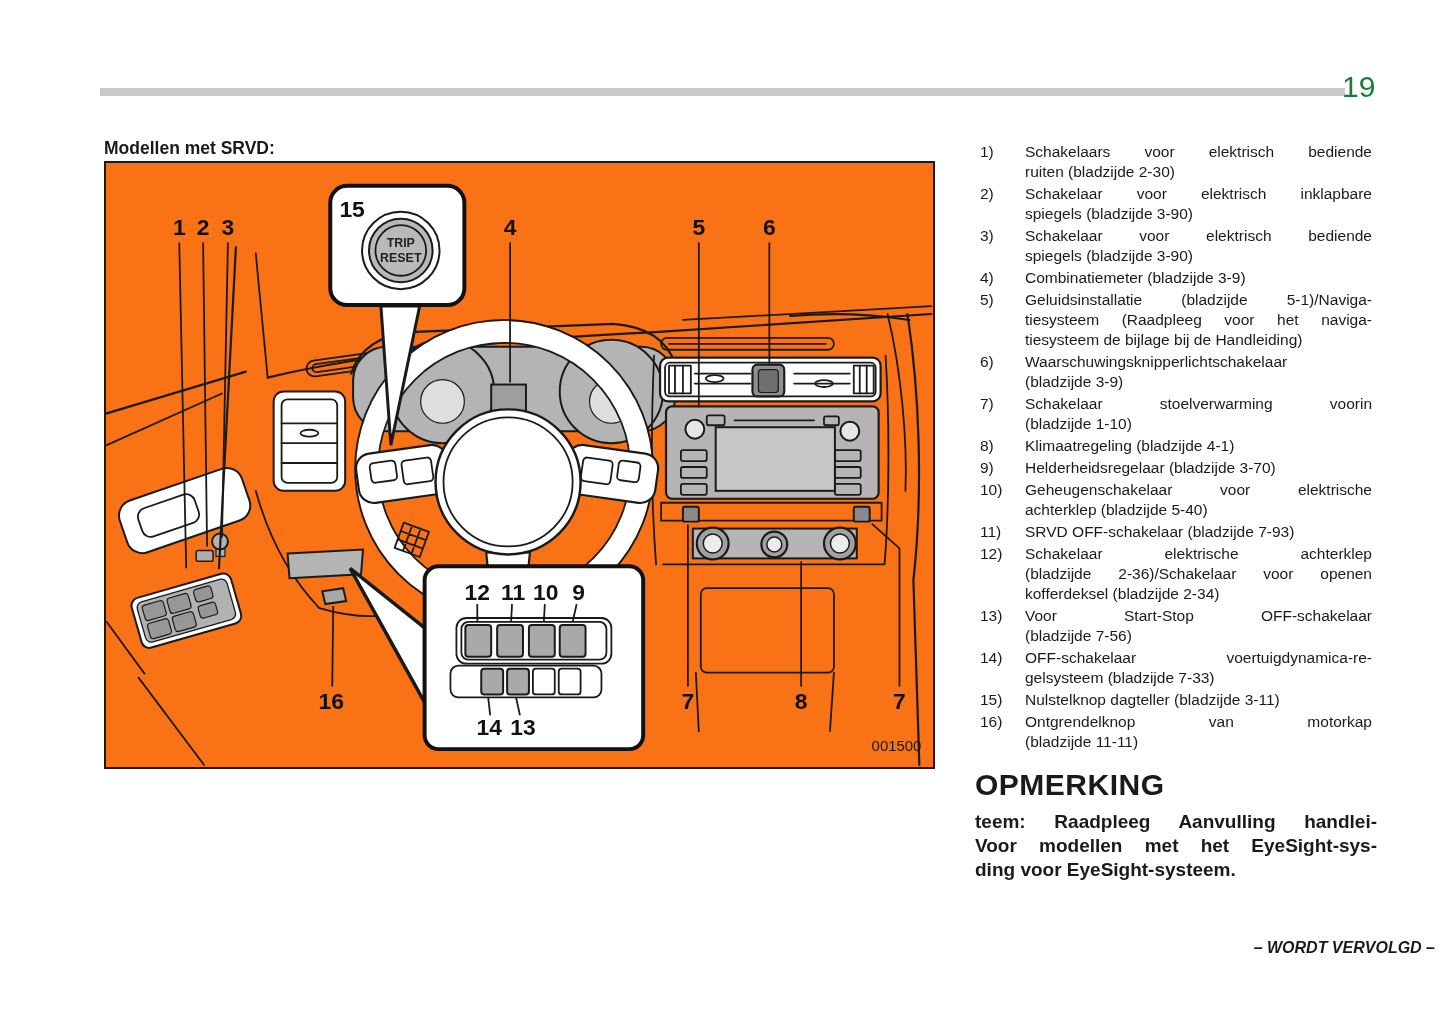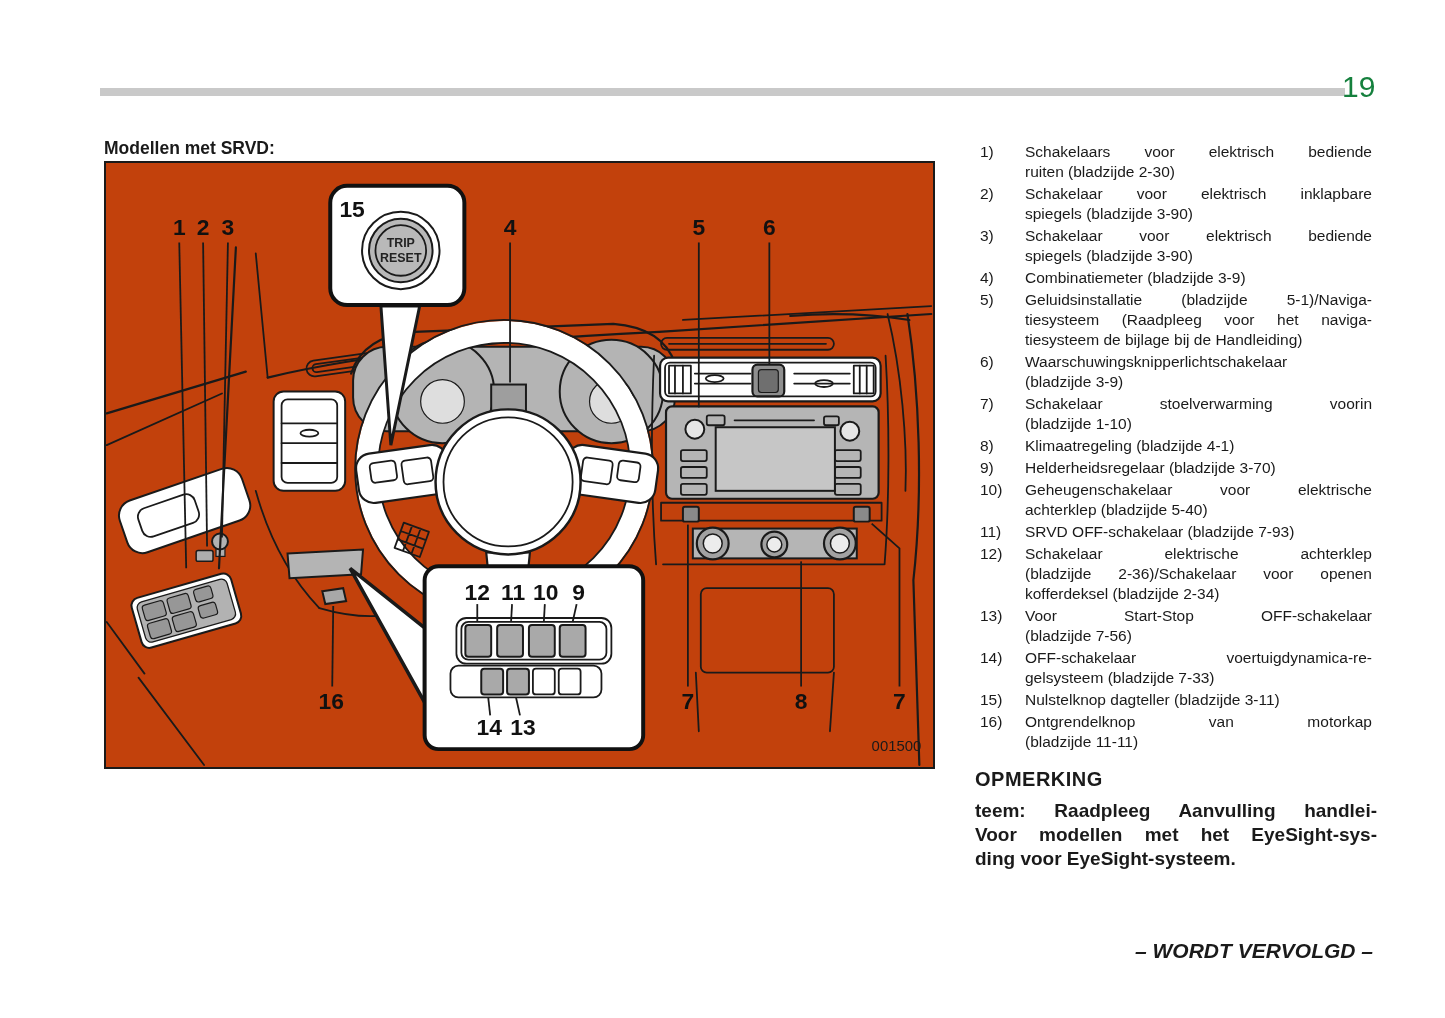--- a/index.html
+++ b/index.html
@@ -3,41 +3,41 @@
 <meta charset="utf-8">
 <style>
   html,body{margin:0;padding:0;}
   body{
     width:1445px;height:1018px;background:#ffffff;position:relative;
     font-family:"Liberation Sans",sans-serif;color:#1a1a1a;overflow:hidden;
   }
   .topbar{position:absolute;left:100px;top:88px;width:1245px;height:8px;background:#c9c9c9;}
   .pagenum{position:absolute;left:1342px;top:70px;font-size:30px;font-weight:normal;color:#15803d;}
   .caption{position:absolute;left:104px;top:138px;font-size:17.5px;font-weight:bold;}
-  .figbox{position:absolute;left:104px;top:161px;width:831px;height:608px;border:2px solid #1a1a1a;box-sizing:border-box;background:#c2410c;}
+  .figbox{position:absolute;left:104px;top:161px;width:831px;height:608px;border:2px solid #1a1a1a;box-sizing:border-box;background:#f97316;}
   .figbox svg{display:block;width:100%;height:100%;}
 
   
   .ln{fill:none;stroke:#1a1a1a;stroke-width:1.8;stroke-linecap:round;stroke-linejoin:round;}
   .ln2{stroke-width:2.2;}
   .fillw{fill:#ffffff;stroke:#1a1a1a;}
   .ldr{fill:none;stroke:#1a1a1a;stroke-width:1.8;}
   .cnum{font-family:"Liberation Sans",sans-serif;font-size:23px;font-weight:bold;fill:#111;text-anchor:middle;}
   .btxt{font-family:"Liberation Sans",sans-serif;font-size:12.5px;font-weight:bold;fill:#222;text-anchor:middle;}
   .code{font-family:"Liberation Sans",sans-serif;font-size:15px;fill:#1a1a1a;text-anchor:end;}
 
   
   .rightcol{position:absolute;left:975px;top:142px;width:403px;}
   .legend-item{display:flex;font-size:15.5px;line-height:20px;margin-bottom:2px;}
   .legend-item .num{flex:0 0 50px;padding-left:5px;box-sizing:border-box;}
   .legend-item .txt{width:347px;}
   .jline{text-align:justify;text-align-last:justify;}
-  .note-heading{font-size:20px;font-weight:bold;margin:16px 0 8px 0;letter-spacing:0.5px;}
+  .note-heading{font-size:30px;font-weight:bold;margin:16px 0 8px 0;letter-spacing:0.5px;}
   .note-body{font-size:19px;font-weight:bold;line-height:24px;width:402px;}
-  .cont{position:absolute;left:971px;top:939px;width:402px;text-align:right;font-size:21px;font-weight:bold;font-style:italic;}
+  .cont{position:absolute;left:1033px;top:939px;width:402px;text-align:right;font-size:16px;font-weight:bold;font-style:italic;}
 </style>
 </head>
 <body>
 
 <div class="topbar"></div>
 <div class="pagenum">19</div>
 <div class="caption">Modellen met SRVD:</div>
 
 <div class="figbox">
 <svg viewBox="0 0 831 608">

